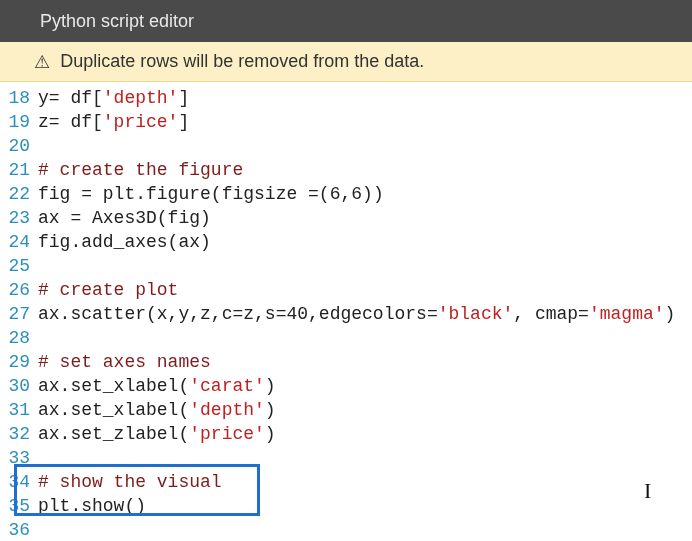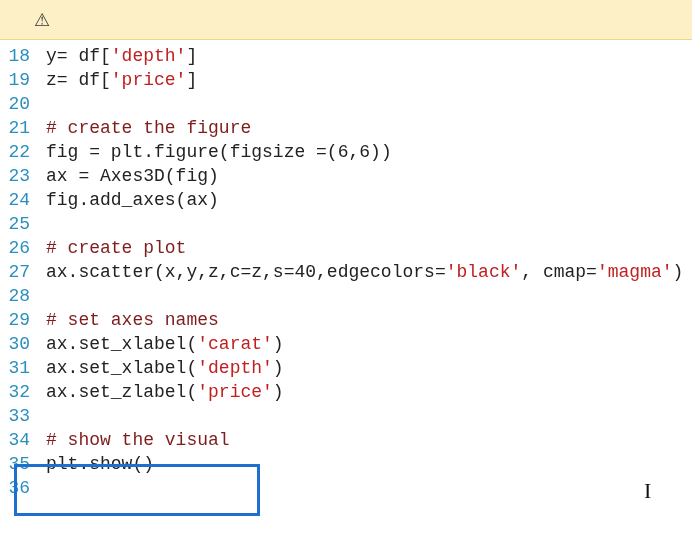--- a/index.html
+++ b/index.html
@@ -60,21 +60,20 @@
     width: 38px;
     text-align: right;
     color: #2a8fbd;
     padding-right: 8px;
     flex-shrink: 0;
     user-select: none;
   }
   .code {
     flex: 1;
     color: #222;
-    margin-left: 8px;
   }
   .tok-id   { color: #222; }
   .tok-str  { color: #c02020; }
   .tok-cmt  { color: #7f1d1d; }
   .tok-num  { color: #222; }
   .highlight-box {
     position: absolute;
     border: 3px solid #1f6fd1;
     pointer-events: none;
   }
@@ -84,23 +83,27 @@
     font-size: 22px;
     color: #111;
     pointer-events: none;
   }
 </style>
 </head>
 <body>
 
 <div class="container">
 
+  <div class="title-bar">
+    <span>Python script editor</span>
+  </div>
 
   <div class="warning-bar">
     <span class="warn-icon">⚠</span>
+    <span>Duplicate rows will be removed from the data.</span>
   </div>
 
   <div class="editor" id="editor"><div class="line"><span class="gutter">18</span><span class="code"><span class="tok-id">y= df[</span><span class="tok-str">'depth'</span><span class="tok-id">]</span></span></div><div class="line"><span class="gutter">19</span><span class="code"><span class="tok-id">z= df[</span><span class="tok-str">'price'</span><span class="tok-id">]</span></span></div><div class="line"><span class="gutter">20</span><span class="code"></span></div><div class="line"><span class="gutter">21</span><span class="code"><span class="tok-cmt"># create the figure</span></span></div><div class="line"><span class="gutter">22</span><span class="code"><span class="tok-id">fig = plt.figure(figsize =(</span><span class="tok-num">6</span><span class="tok-id">,</span><span class="tok-num">6</span><span class="tok-id">))</span></span></div><div class="line"><span class="gutter">23</span><span class="code"><span class="tok-id">ax = Axes3D(fig)</span></span></div><div class="line"><span class="gutter">24</span><span class="code"><span class="tok-id">fig.add_axes(ax)</span></span></div><div class="line"><span class="gutter">25</span><span class="code"></span></div><div class="line"><span class="gutter">26</span><span class="code"><span class="tok-cmt"># create plot</span></span></div><div class="line"><span class="gutter">27</span><span class="code"><span class="tok-id">ax.scatter(x,y,z,c=z,s=</span><span class="tok-num">40</span><span class="tok-id">,edgecolors=</span><span class="tok-str">'black'</span><span class="tok-id">, cmap=</span><span class="tok-str">'magma'</span><span class="tok-id">)</span></span></div><div class="line"><span class="gutter">28</span><span class="code"></span></div><div class="line"><span class="gutter">29</span><span class="code"><span class="tok-cmt"># set axes names</span></span></div><div class="line"><span class="gutter">30</span><span class="code"><span class="tok-id">ax.set_xlabel(</span><span class="tok-str">'carat'</span><span class="tok-id">)</span></span></div><div class="line"><span class="gutter">31</span><span class="code"><span class="tok-id">ax.set_xlabel(</span><span class="tok-str">'depth'</span><span class="tok-id">)</span></span></div><div class="line"><span class="gutter">32</span><span class="code"><span class="tok-id">ax.set_zlabel(</span><span class="tok-str">'price'</span><span class="tok-id">)</span></span></div><div class="line"><span class="gutter">33</span><span class="code"></span></div><div class="line"><span class="gutter">34</span><span class="code"><span class="tok-cmt"># show the visual</span></span></div><div class="line"><span class="gutter">35</span><span class="code"><span class="tok-id">plt.show()</span></span></div><div class="line"><span class="gutter">36</span><span class="code"></span></div></div>
 
   <div class="highlight-box" id="hbox" style="top: 464px; left: 14px; width: 246px; height: 52px;"></div>
   <div class="cursor" id="cursor" style="top: 478px; left: 644px;">I</div>
 
 </div>
 
 </body></html>

